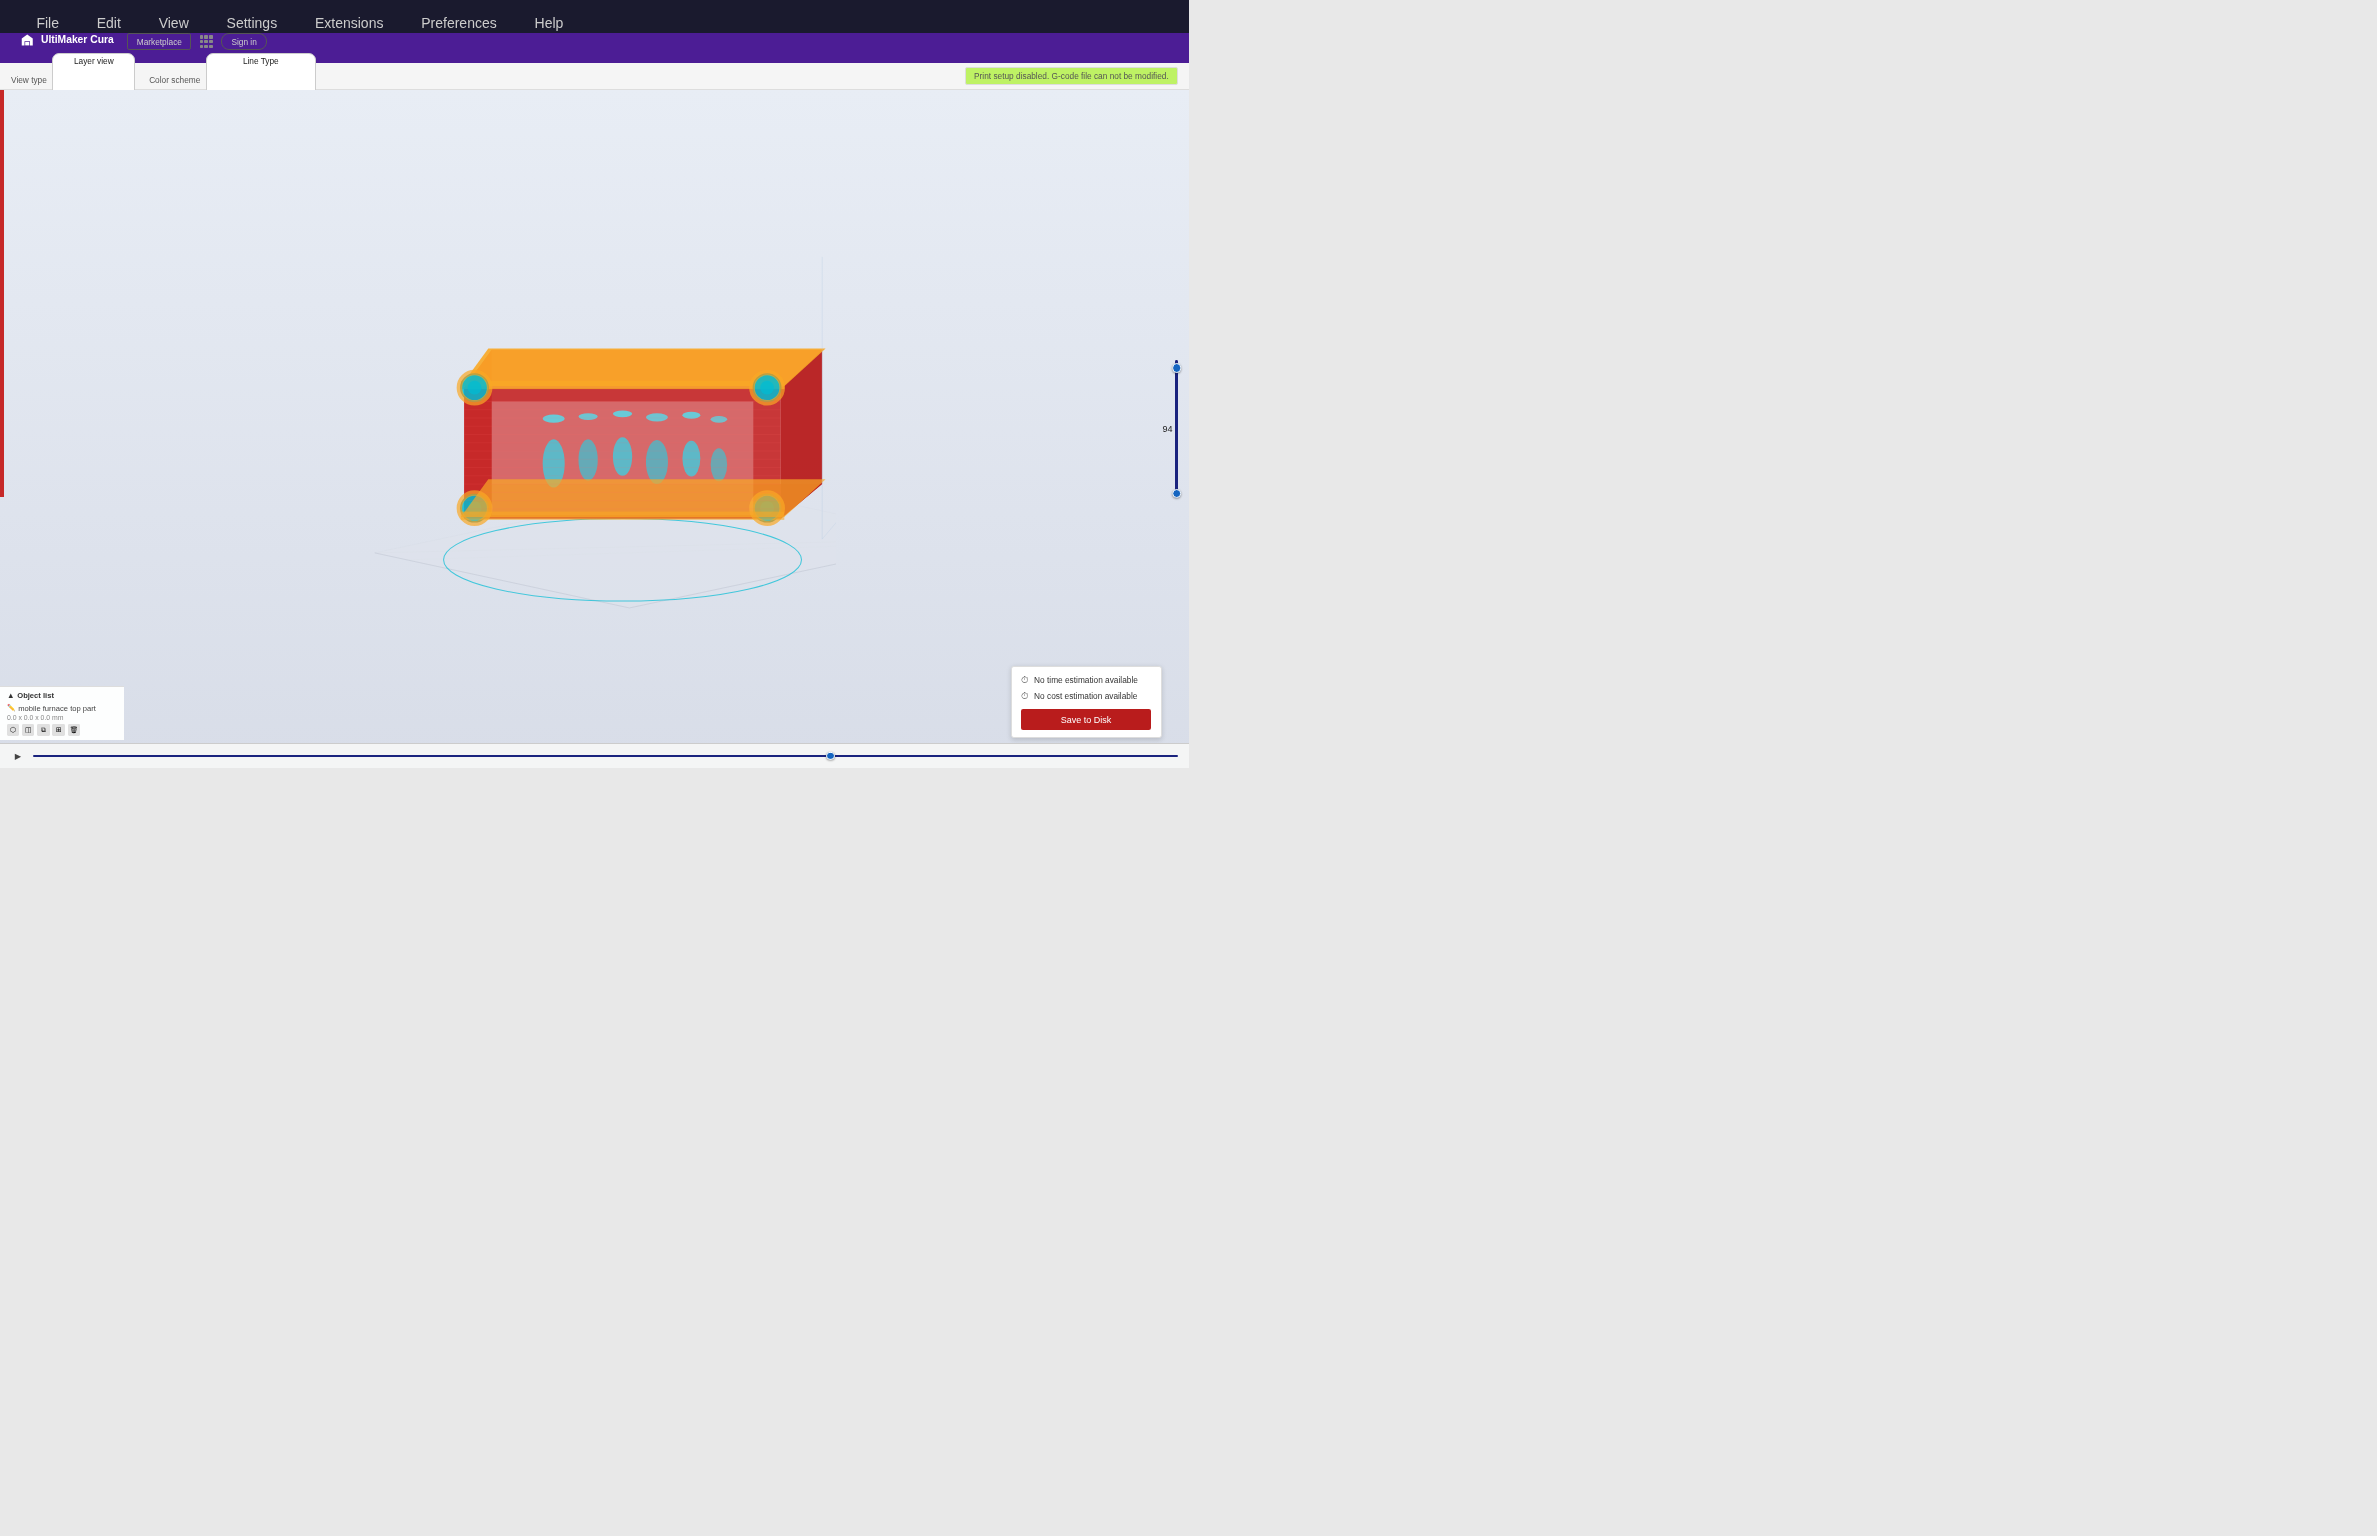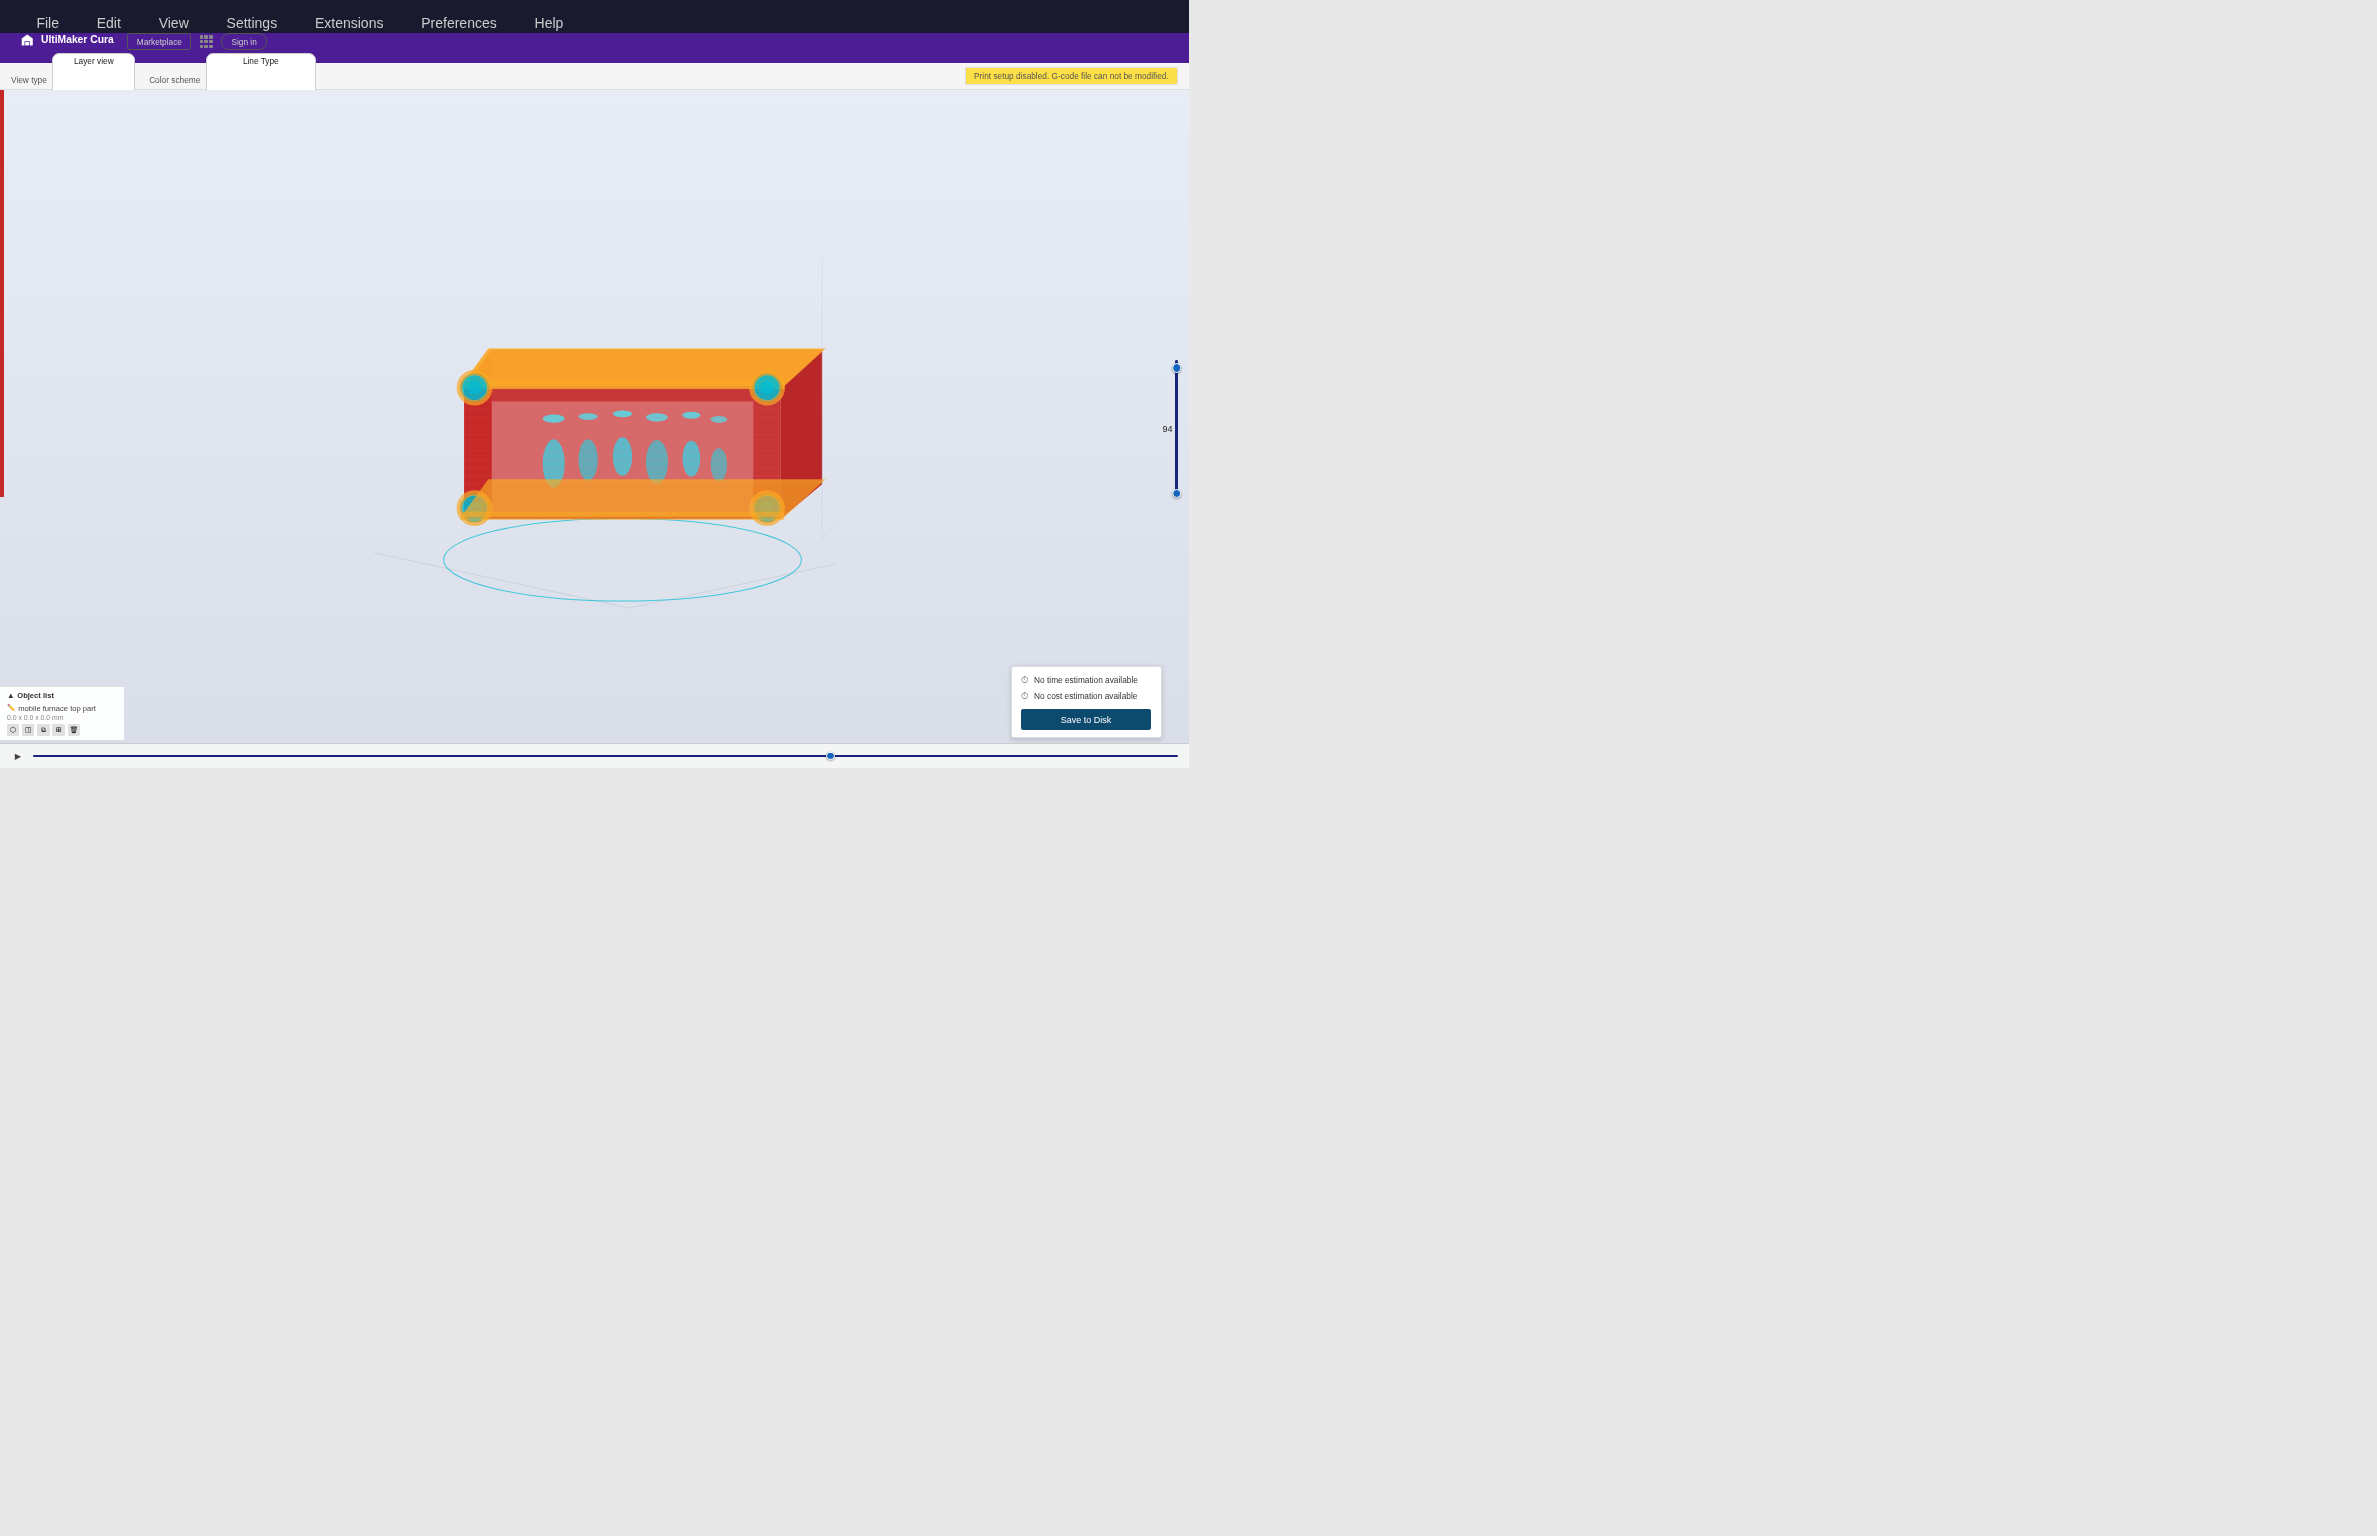--- a/index.html
+++ b/index.html
@@ -135,21 +135,21 @@
       cursor: pointer;
       min-width: 83px;
       flex-direction: column;
     }
     .toolbar-select span { flex: 1; }
     .chevron { font-size: 6.9px; color: #888; }
     .toolbar-info {
       margin-left: auto;
       font-size: 8.3px;
       color: #555;
-      background: #fde047;
+      background: #bef264;
       padding: 2.8px 8.3px;
       border-radius: 2.1px;
       border: 0.7px solid #ddd;
     }
 
     
     .viewport {
       position: relative;
       width: 100%;
       height: calc(768px - 13.8px - 19px - 30px - 27.5px);
@@ -326,21 +326,21 @@
       font-size: 8.3px;
       color: #333;
       margin-bottom: 4.1px;
     }
     .info-icon {
       font-size: 9.6px;
       color: #555;
     }
     .save-btn {
       width: 100%;
-      background: #0c4a6e;
+      background: #b91c1c;
       color: white;
       border: none;
       border-radius: 2.1px;
       padding: 5.5px;
       font-size: 9px;
       cursor: pointer;
       margin-top: 2.8px;
       font-weight: 500;
     }
 

